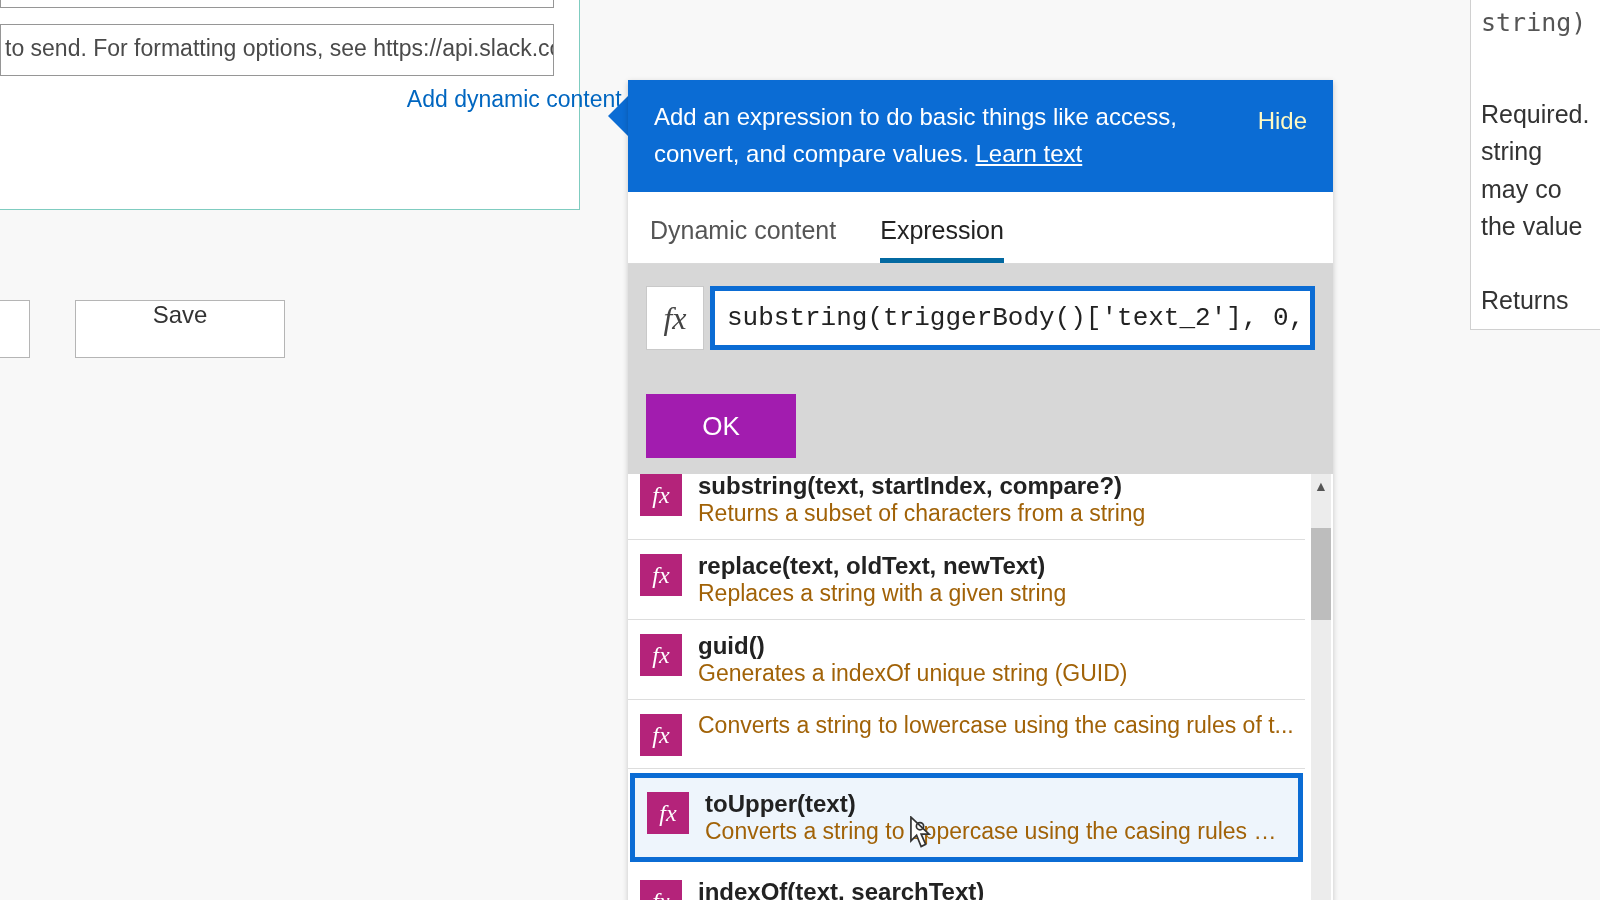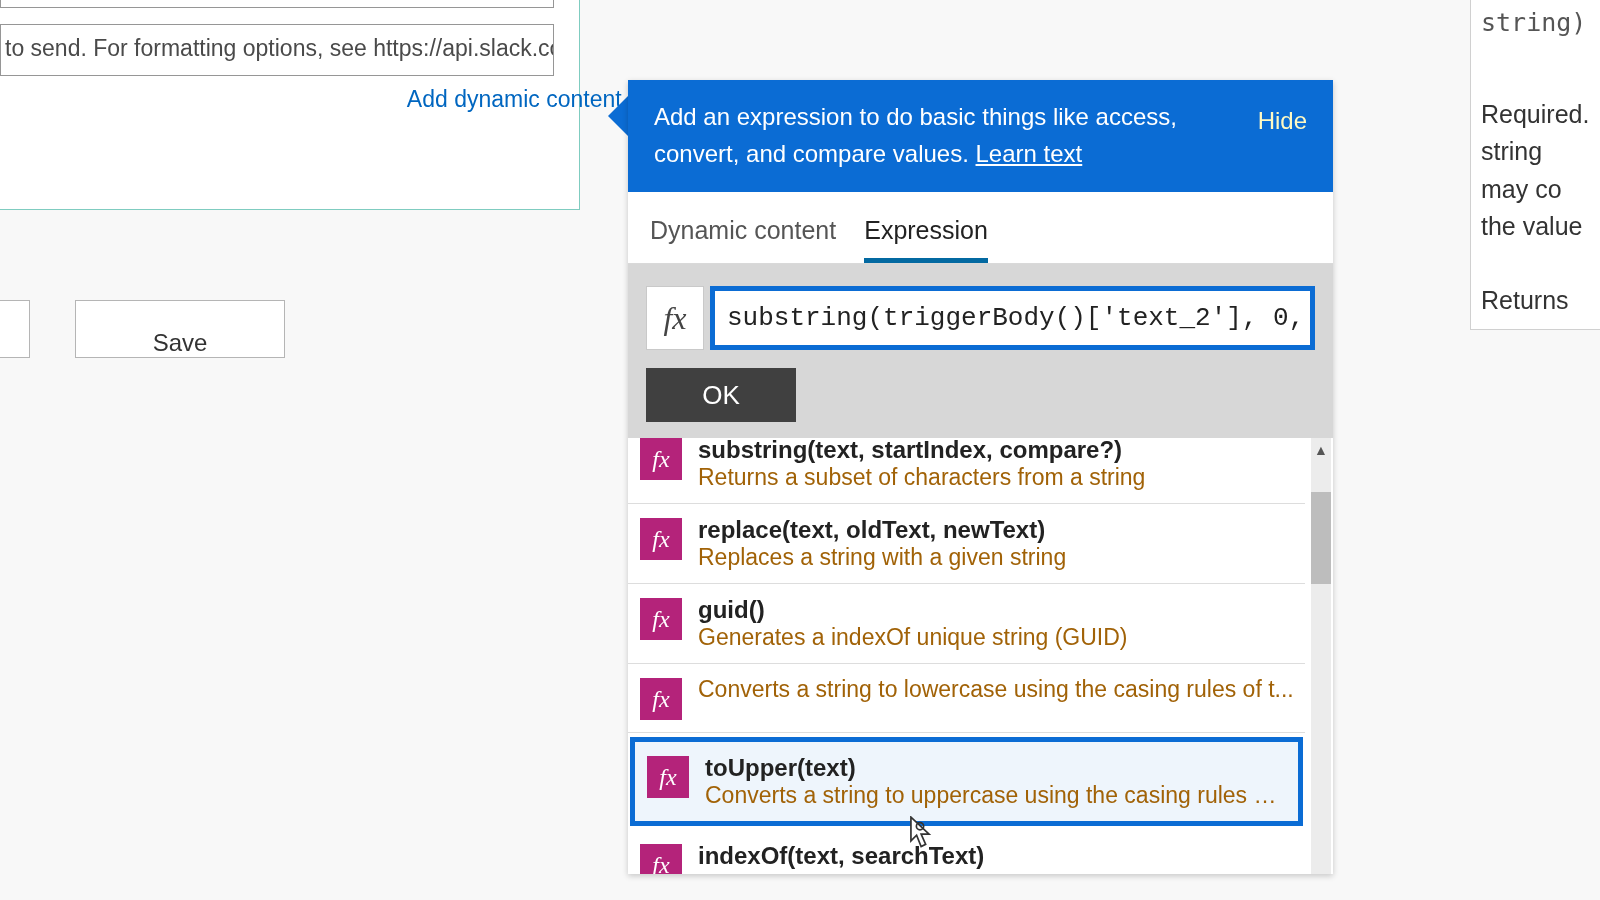--- a/index.html
+++ b/index.html
@@ -74,21 +74,21 @@
 
   
   .btn-outline {
     position: absolute;
     border: 1px solid #b5b5b5;
     background: #fff;
     text-align: center;
     font-size: 24px;
     color: #333;
     display: flex;
-    align-items: flex-end;
+    align-items: flex-start;
     justify-content: center;
   }
   .save-btn { left: 75px; top: 300px; width: 210px; height: 58px; }
   .partial-btn { left: -180px; top: 300px; width: 210px; height: 58px; }
 
   
   .pointer {
     position: absolute;
     left: 608px;
     top: 94px;
@@ -120,21 +120,21 @@
   .panel-header .text { max-width: 560px; }
   .panel-header a { color: #fff; text-decoration: underline; }
   .hide-link { font-size: 24px; color: #fef9c3; cursor: pointer; padding-top: 4px; }
 
   .tabs {
     display: flex;
     border-bottom: 1px solid #d9d9d9;
     padding-left: 22px;
     height: 72px;
     align-items: flex-end;
-    gap: 28px;
+    gap: 44px;
     background: #fff;
   }
   .tab {
     font-size: 25px;
     color: #555;
     padding-bottom: 18px;
     cursor: pointer;
   }
   .tab.active {
     color: #222;
@@ -178,26 +178,27 @@
     width: 100%;
     font-family: Consolas, "Courier New", monospace;
     font-size: 26px;
     color: #222;
     background: transparent;
   }
 
   .ok-row { background: #d7d7d7; padding: 8px 18px 16px 18px; }
   .ok-btn {
     width: 150px;
-    height: 54px;
-    background: #404040;
+    height: 64px;
+    background: #a21caf;
     color: #fff;
     border: none;
     font-size: 26px;
     cursor: pointer;
+    margin-top: 26px;
   }
 
   .fn-list {
     position: relative;
     background: #fff;
     height: 436px;
     overflow: hidden;
     padding-right: 28px;
   }
   .fn-item {

